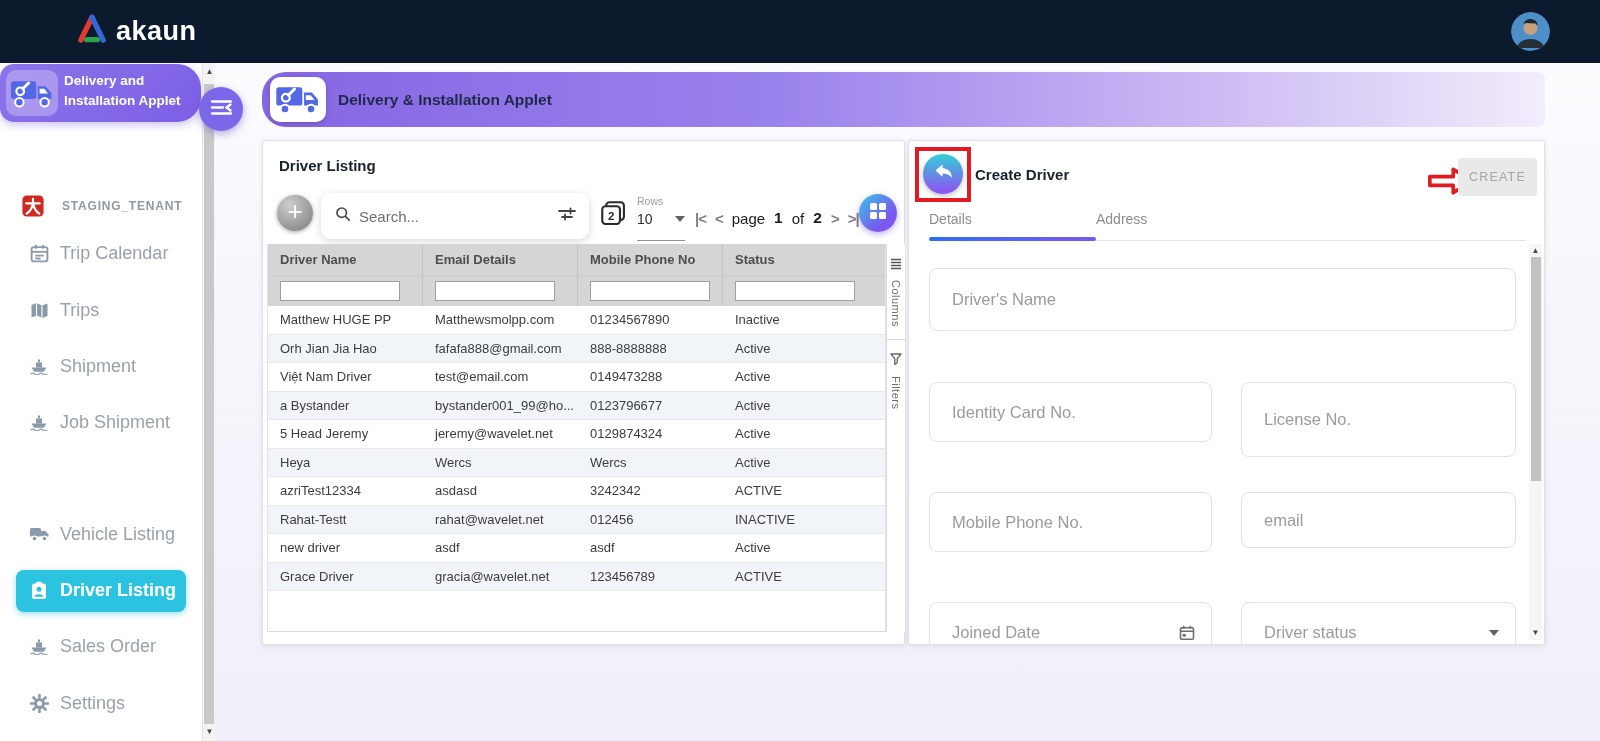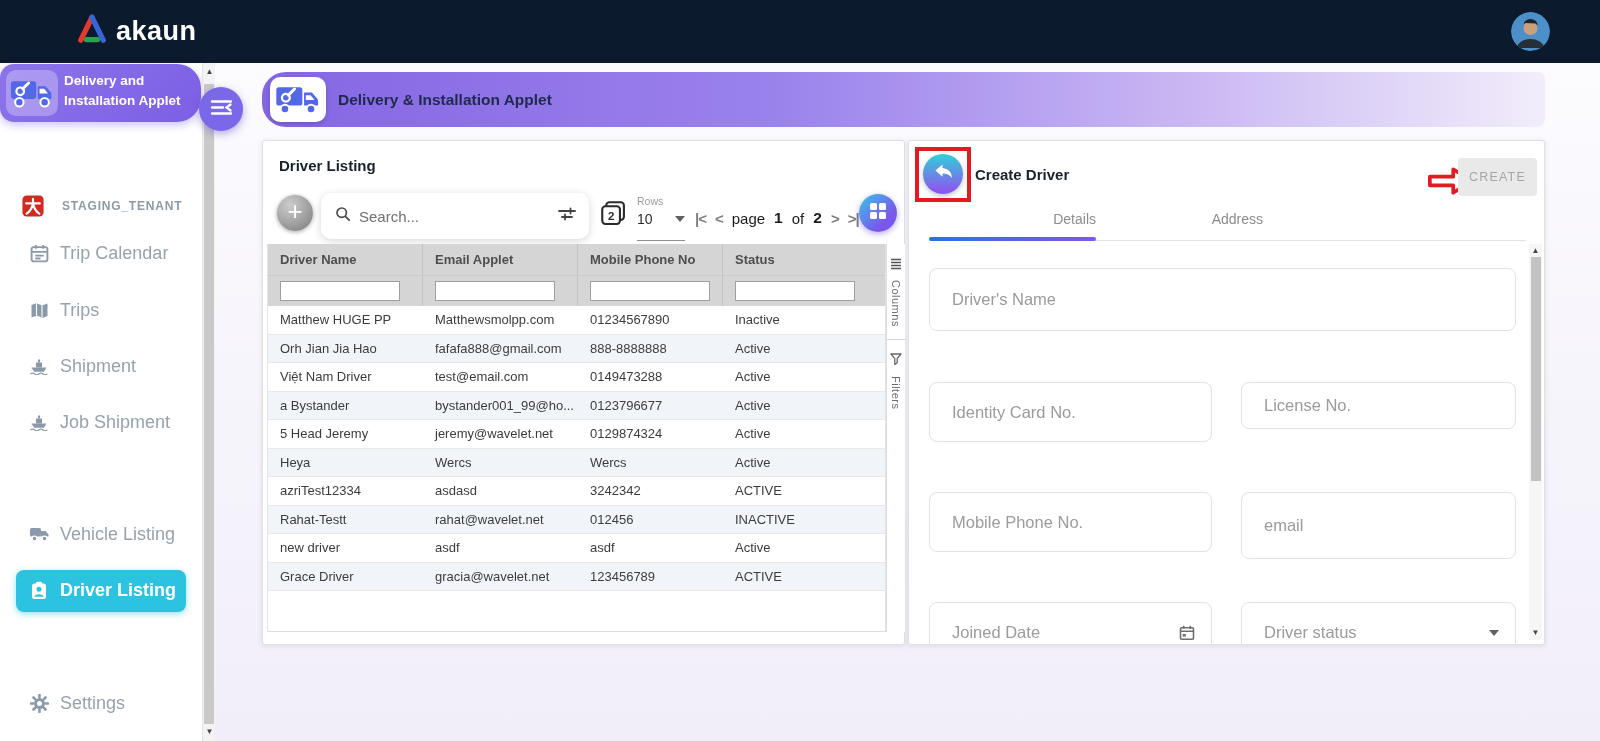--- a/index.html
+++ b/index.html
@@ -99,35 +99,35 @@
   
   .back-annotation { position:absolute; left:6px; top:6px; width:56px; height:55px; border:4px solid #e21b22; z-index:5; }
   .back-btn { position:absolute; left:14px; top:13px; width:40px; height:40px; border-radius:50%;
     background:linear-gradient(180deg,#30d0d6 0%,#8a5af0 90%); box-shadow:0 2px 5px rgba(0,0,0,.25);
     display:flex; align-items:center; justify-content:center; }
   .cd-title { position:absolute; left:66px; top:25px; font-size:15px; font-weight:700; color:#18222c; }
   .arrow-annotation { position:absolute; left:508px; top:24px; }
   .create-btn { position:absolute; left:549px; top:17px; width:79px; height:38px; background:#e9e9e9;
     border-radius:4px; color:#a5a5a5; font-size:12.5px; letter-spacing:1.2px; text-align:center; line-height:38px; }
   .tabs-line { position:absolute; left:20px; top:99px; width:597px; height:1px; background:#e3e3e3; }
-  .tab { position:absolute; top:70px; width:167px; text-align:right; font-size:14px; color:#8c8c8c; }
+  .tab { position:absolute; top:70px; width:167px; text-align:left; font-size:14px; color:#8c8c8c; }
   .tab-details { left:20px; }
   .tab-address { left:187px; }
   .tab-underline { position:absolute; left:20px; top:96px; width:167px; height:4px;
     background:linear-gradient(90deg,#2b6ff0,#7e57ee); border-radius:2px; }
 
   .field { position:absolute; border:1px solid #e2e2e2; border-radius:8px; background:#fff; }
   .field input { width:100%; height:100%; border:none; outline:none; background:transparent; padding-left:22px;
     font-size:16.5px; color:#444; font-family:inherit; }
   .field input::placeholder { color:#9b9b9b; }
   .f-name   { left:20px;  top:127px; width:587px; height:63px; }
   .f-ic     { left:20px;  top:241px; width:283px; height:60px; }
-  .f-lic    { left:332px; top:241px; width:275px; height:47px; }
+  .f-lic    { left:332px; top:241px; width:275px; height:75px; }
   .f-mobile { left:20px;  top:351px; width:283px; height:60px; }
-  .f-email  { left:332px; top:351px; width:275px; height:67px; }
+  .f-email  { left:332px; top:351px; width:275px; height:56px; }
   .f-joined { left:20px;  top:461px; width:283px; height:60px; }
   .f-status { left:332px; top:461px; width:275px; height:60px; }
   .field-icon { position:absolute; right:16px; top:22px; }
   .field-caret { position:absolute; right:16px; top:27px; }
 
   .right-scroll { position:absolute; left:620px; top:103px; width:13px; height:396px; background:#f6f6f6; }
   .right-scroll .thumb { position:absolute; left:1.5px; top:13px; width:10px; height:224px; background:#c2c2c2; }
 </style>
 </head>
 <body>
@@ -246,20 +246,31 @@
         <svg width="18" height="19" viewBox="0 0 18 19">
           <rect x="2" y="2.5" width="14" height="15.5" rx="2.5" fill="#fff"></rect>
           <rect x="6" y="0.8" width="6" height="3.4" rx="1.2" fill="#fff"></rect>
           <circle cx="9" cy="8.3" r="2.5" fill="#2cc3e0"></circle>
           <path d="M4.3,15.8 c0,-3.4 9.4,-3.4 9.4,0 z" fill="#2cc3e0"></path>
         </svg>
       </span>
       <span class="lbl">Driver Listing</span>
     </div>
 
+    <div class="sitem" style="top:563px">
+      <span class="ico">
+        <svg width="20" height="17" viewBox="0 0 20 17">
+          <path d="M2.5,9.5 h15 l-2.6,4.3 h-9.8 z" fill="#8b9aab"></path>
+          <rect x="7" y="4.5" width="6" height="5" fill="#8b9aab"></rect>
+          <rect x="9" y="1.5" width="2" height="3" fill="#8b9aab"></rect>
+          <path d="M1.5,16 q2,-1.6 4.2,0 t4.2,0 t4.2,0 t4.2,0" stroke="#8b9aab" stroke-width="1.3" fill="none"></path>
+        </svg>
+      </span>
+      <span class="lbl">Sales Order</span>
+    </div>
 
     <div class="sitem" style="top:620px">
       <span class="ico">
         <svg width="19" height="19" viewBox="0 0 19 19">
           <circle cx="9.5" cy="9.5" r="4" fill="none" stroke="#8b9aab" stroke-width="3"></circle>
           <g stroke="#8b9aab" stroke-width="2.6" stroke-linecap="round">
             <path d="M9.5,1 V3.2 M9.5,15.8 V18 M1,9.5 H3.2 M15.8,9.5 H18 M3.5,3.5 L5.1,5.1 M13.9,13.9 L15.5,15.5 M15.5,3.5 L13.9,5.1 M5.1,13.9 L3.5,15.5"></path>
           </g>
         </svg>
       </span>
@@ -363,21 +374,21 @@
             <rect x="0" y="9" width="7" height="7" rx="1.5"></rect>
               <rect x="9" y="9" width="7" height="7" rx="1.5"></rect>
           </g>
         </svg>
       </span>
     </div>
 
     <div class="table-wrap">
       <div class="thead">
         <div class="thcell c0">Driver Name</div>
-        <div class="thcell c1">Email Applet</div>
+        <div class="thcell c1">Email Details</div>
         <div class="thcell c2">Mobile Phone No</div>
         <div class="thcell c3">Status</div>
       </div>
       <div class="tfilter">
         <div class="tfcell c0"><input class="finput" style=""></div>
         <div class="tfcell c1"><input class="finput" style=""></div>
         <div class="tfcell c2"><input class="finput" style=""></div>
         <div class="tfcell c3"><input class="finput" style=""></div>
       </div>
       <div>

